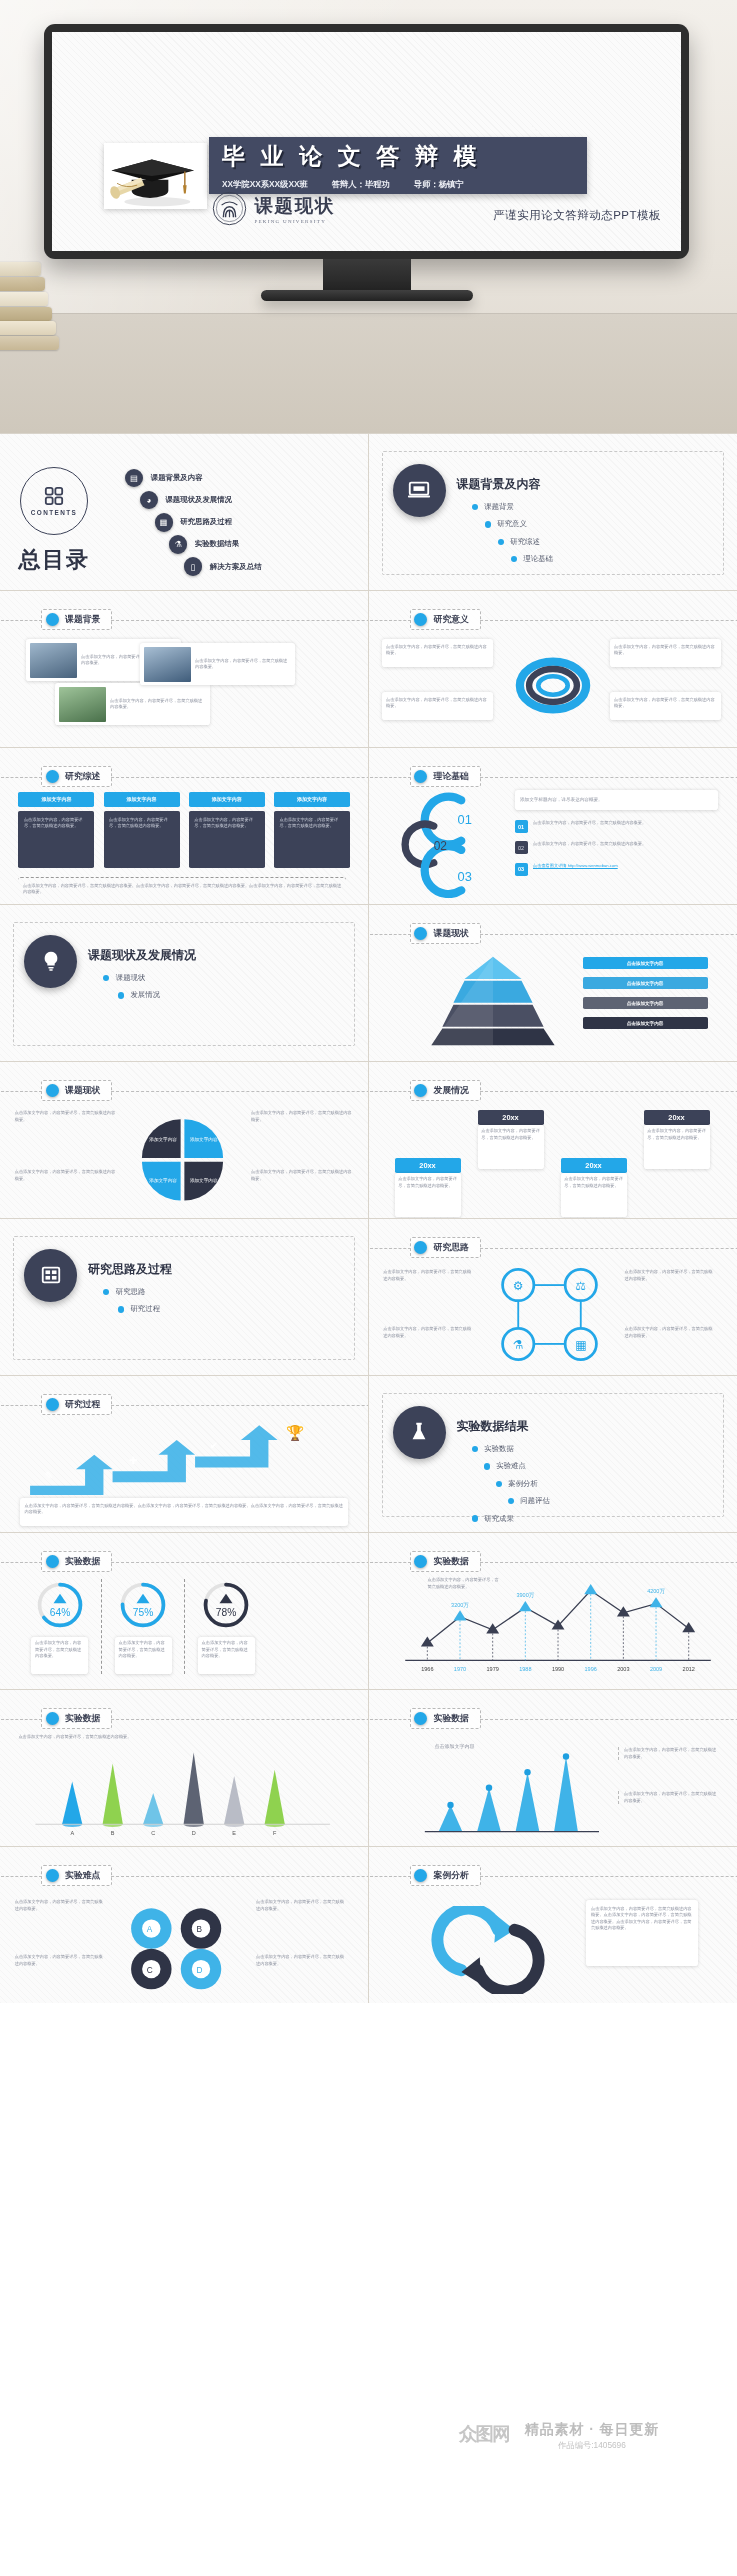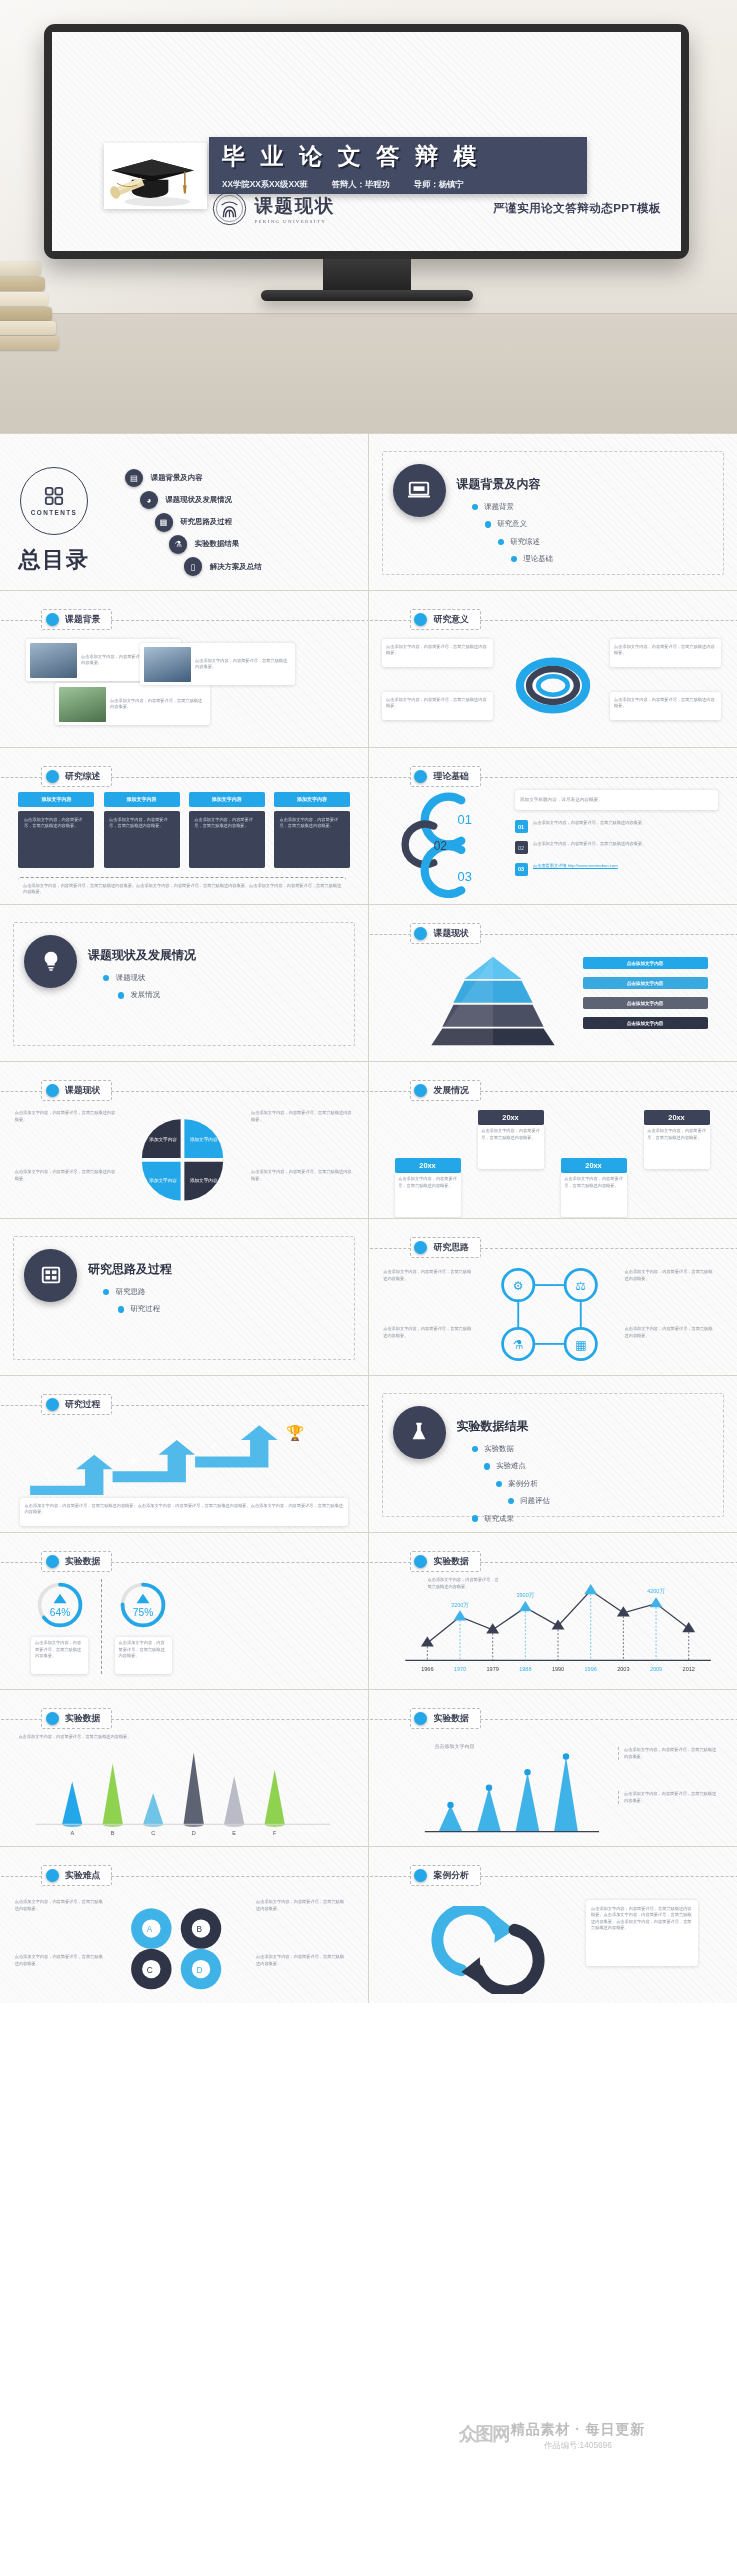--- a/index.html
+++ b/index.html
@@ -49,21 +49,21 @@
              background:#fff; box-shadow:0 1.8px 5.5px rgba(0,0,0,.22); }
   .cap-svg { width:100%; height:100%; display:block; }
 
   .title-band { position:absolute; left:157px; top:105px; width:378px; height:57px;
      background:#434a63; box-shadow:0 2.8px 6.4px rgba(0,0,0,.25); }
   .title-main { position:absolute; left:13px; top:3.7px; right:9.2px;
      font-size:23px; font-weight:bold; letter-spacing:4.6px; color:#fff;
      text-shadow:0.9px 0.9px 0 #1b2033, 1.8px 1.8px 0 rgba(0,0,0,.35); white-space:nowrap; }
   .title-meta { position:absolute; left:13px; bottom:3.7px; right:9.2px;
      display:flex; gap:24px; font-size:8.3px; font-weight:bold; color:#eef0f6; white-space:nowrap;}
-  .subtitle { position:absolute; right:20px; top:169px; font-size:11.5px; font-weight:bold;
+  .subtitle { position:absolute; right:20px; top:176px; font-size:11.5px; font-weight:normal;
      color:#3b4057; letter-spacing:0.5px; }
 
   .uni { position:absolute; left:160px; top:159px; display:flex; align-items:center; gap:7.4px; }
   .uni-seal { width:35px; height:35px; }
   .uni-name { font-size:18.4px; font-weight:bold; color:#3a3f52; letter-spacing:1.8px;
               font-family:"Liberation Serif","DejaVu Serif",serif; }
   .uni-en { font-size:5px; letter-spacing:1.3px; color:#6b7185; margin-top:1.8px;
             font-family:"Liberation Serif","DejaVu Serif",serif;}
   .uni-wrap{ display:flex; flex-direction:column; }
 
@@ -570,20 +570,29 @@
               <text x="28" y="40" text-anchor="middle" font-size="11" fill="#23a7e8" font-family="Liberation Sans">64%</text>
             </svg>
             <div class="card ph" style="width: 57px; height: 37px; padding: 3.7px; margin-top: 5.5px;">点击添加文字内容，内容简要详尽，言简意赅概述内容概要。</div>
           </div>
           <div style="width: 83px; display: flex; flex-direction: column; align-items: center; border-left: 0.9px dashed rgb(153, 153, 153);">
             <svg width="52" height="52" viewBox="0 0 56 56">
               <circle cx="28" cy="28" r="22" fill="none" stroke="#e2e2e2" stroke-width="4"></circle>
               <circle cx="28" cy="28" r="22" fill="none" stroke="#23a7e8" stroke-width="4" stroke-dasharray="138.23007675795088" stroke-dashoffset="34.55751918948772" transform="rotate(-90 28 28)" stroke-linecap="round"></circle>
               <polygon points="28,16 35,26 21,26" fill="#23a7e8"></polygon>
               <text x="28" y="40" text-anchor="middle" font-size="11" fill="#23a7e8" font-family="Liberation Sans">75%</text>
+            </svg>
+            <div class="card ph" style="width: 57px; height: 37px; padding: 3.7px; margin-top: 5.5px;">点击添加文字内容，内容简要详尽，言简意赅概述内容概要。</div>
+          </div>
+          <div style="width: 83px; display: flex; flex-direction: column; align-items: center; border-left: 0.9px dashed rgb(153, 153, 153);">
+            <svg width="52" height="52" viewBox="0 0 56 56">
+              <circle cx="28" cy="28" r="22" fill="none" stroke="#e2e2e2" stroke-width="4"></circle>
+              <circle cx="28" cy="28" r="22" fill="none" stroke="#2f3446" stroke-width="4" stroke-dasharray="138.23007675795088" stroke-dashoffset="30.41061688674919" transform="rotate(-90 28 28)" stroke-linecap="round"></circle>
+              <polygon points="28,16 35,26 21,26" fill="#2f3446"></polygon>
+              <text x="28" y="40" text-anchor="middle" font-size="11" fill="#2f3446" font-family="Liberation Sans">78%</text>
             </svg>
             <div class="card ph" style="width: 57px; height: 37px; padding: 3.7px; margin-top: 5.5px;">点击添加文字内容，内容简要详尽，言简意赅概述内容概要。</div>
           </div>
         </div>
     </div>
 
     <div class="slide s-h r">
       <div class="badge">
         <span class="dot"></span>
         <span class="badge-t">实验数据</span>
@@ -715,20 +724,20 @@
         <polygon points="98,10 118,26 96,40" fill="#3fb3e8"></polygon>
         <path d="M118 26 a34 34 0 1 1 -40 44" fill="none" stroke="#2f3446" stroke-width="13" stroke-linecap="round"></path>
         <polygon points="80,56 60,72 82,86" fill="#2f3446"></polygon>
       </svg>
       <div class="card ph" style="position:absolute;left:217px;top:53px;width:112px;height:66px;padding:5.5px">点击添加文字内容，内容简要详尽，言简意赅概述内容概要。点击添加文字内容，内容简要详尽，言简意赅概述内容概要。点击添加文字内容，内容简要详尽，言简意赅概述内容概要。</div>
     </div>
   </div>
 
 </div>
 
-<div style="position:absolute;left:459px;top:2421px;display:flex;align-items:flex-start;gap:2px">
+<div style="position:absolute;left:459px;top:2421px;display:flex;align-items:flex-start;gap:16px">
   <div class="wm-logo">众图网</div>
   <div>
     <div class="wm-txt">精品素材 · 每日更新</div>
     <div class="wm-sub">作品编号:1405696</div>
   </div>
 </div>
 
 
 </body></html>

